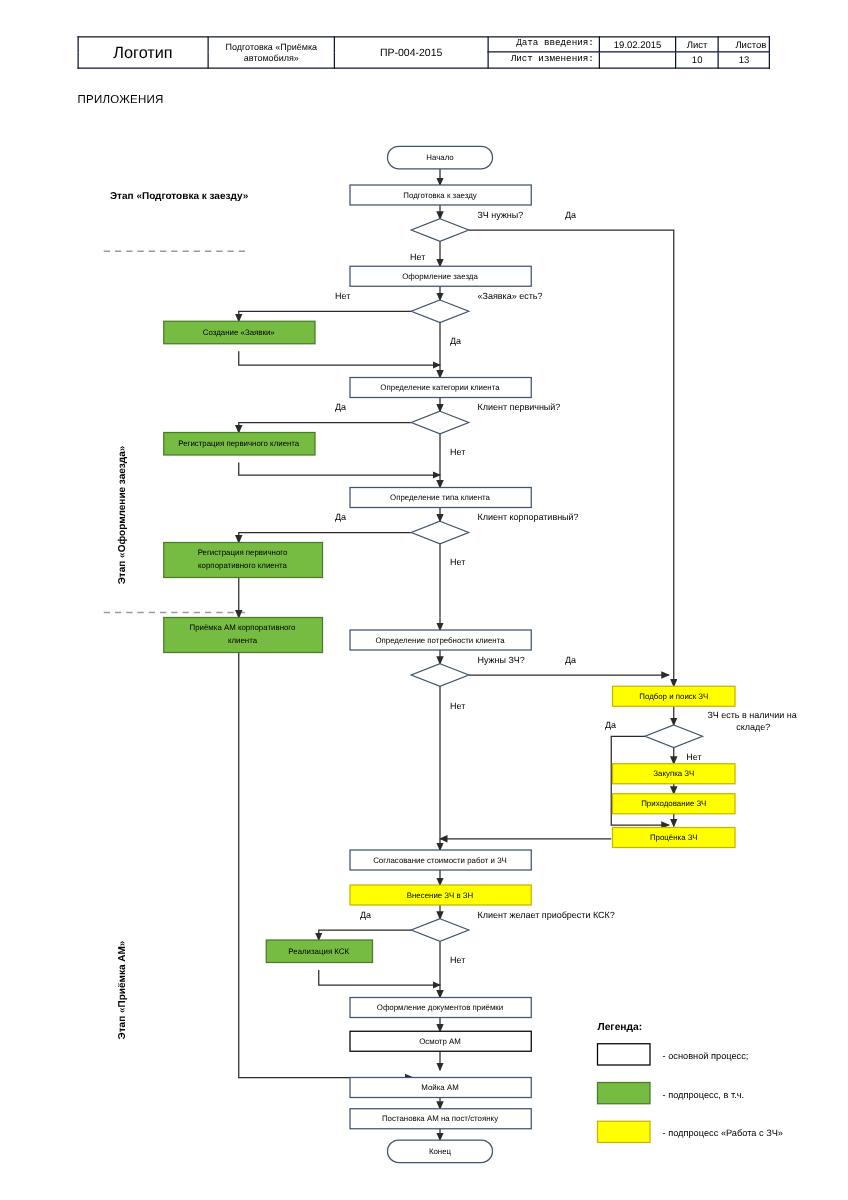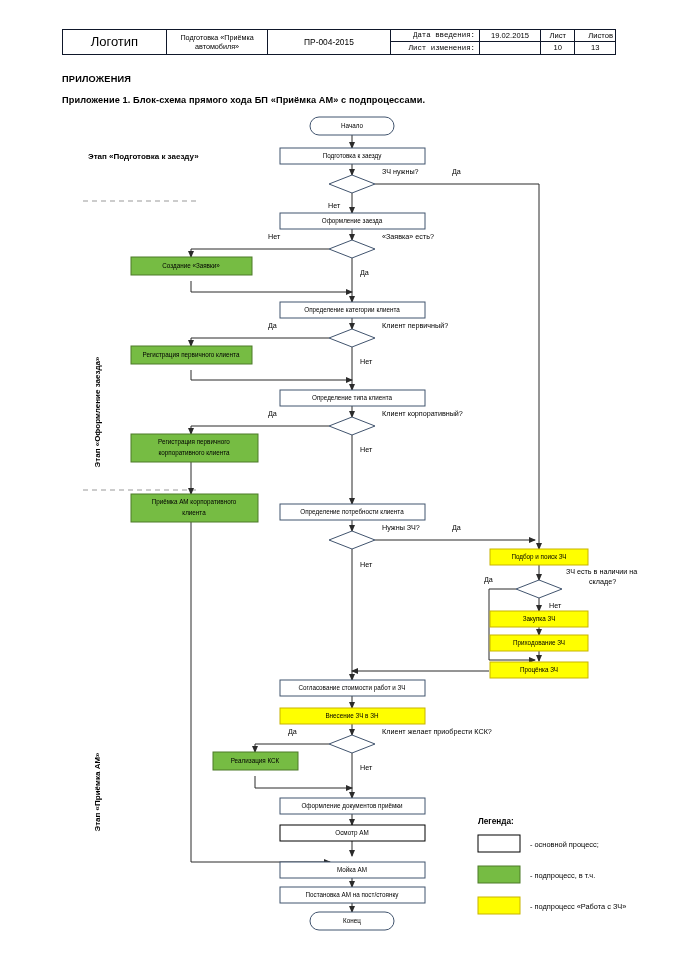--- a/index.html
+++ b/index.html
@@ -9,21 +9,21 @@
   
   .hdr{position:absolute;left:62px;top:29px;width:554px;border-collapse:collapse;}
   .hdr td{border:1px solid #0f172a;text-align:center;vertical-align:middle;
           font-size:7.6px;line-height:1.25;padding:1px 2px;color:#000;}
   .hdr .logo{font-size:13px;}
   .hdr .proc{font-size:7.2px;}
   .hdr .code{font-size:8.4px;margin-left:36px;}
   .hdr .lbl{text-align:right;padding-right:4px;font-size:7.4px;white-space:nowrap;font-family:Liberation Mono, monospace;}
 
   
-  .sec-title{position:absolute;left:62px;top:74px;font-size:9.2px;font-weight:bold;letter-spacing:.2px;}
+  .sec-title{position:absolute;left:62px;top:74px;font-size:9.2px;font-weight:normal;letter-spacing:.2px;}
   .app-title{position:absolute;left:62px;top:95px;font-size:9.2px;font-weight:bold;letter-spacing:.1px;}
 
   
   svg#flow{position:absolute;left:0;top:112px;width:678px;height:840px;display:block;}
   svg#flow text{font-family:"Liberation Sans",sans-serif;fill:#000;}
   .nodetext{font-size:6.3px;text-anchor:middle;dominant-baseline:middle;}
   .edgelabel{font-size:7.2px;}
   .stage{font-size:8px;font-weight:bold;}
   .legendtitle{font-size:8.2px;font-weight:bold;}
   .legendtext{font-size:7.4px;}
@@ -55,21 +55,20 @@
   <tr>
     <td class="lbl">Лист изменения:</td>
     <td></td>
     <td>10</td>
     <td>13</td>
   </tr>
 </tbody>
     </table>
 
 <div class="sec-title">ПРИЛОЖЕНИЯ</div>
-<div class="app-title">Приложение 1. Блок-схема прямого хода БП «Приёмка АМ» с подпроцессами.</div>
 
 <svg id="flow" viewBox="0 0 678 840">
   <defs>
     <marker id="ar" markerWidth="7" markerHeight="7" refX="6" refY="3" orient="auto" markerUnits="userSpaceOnUse">
       <path d="M0,0 L7,3 L0,6 z" fill="#2b2b2b"></path>
     </marker>
   </defs>
 
   <text class="stage" x="88" y="47">Этап «Подготовка к заезду»</text>
   <text class="stage" x="100" y="300" transform="rotate(-90 100 300)" text-anchor="middle">Этап «Оформление заезда»</text>

